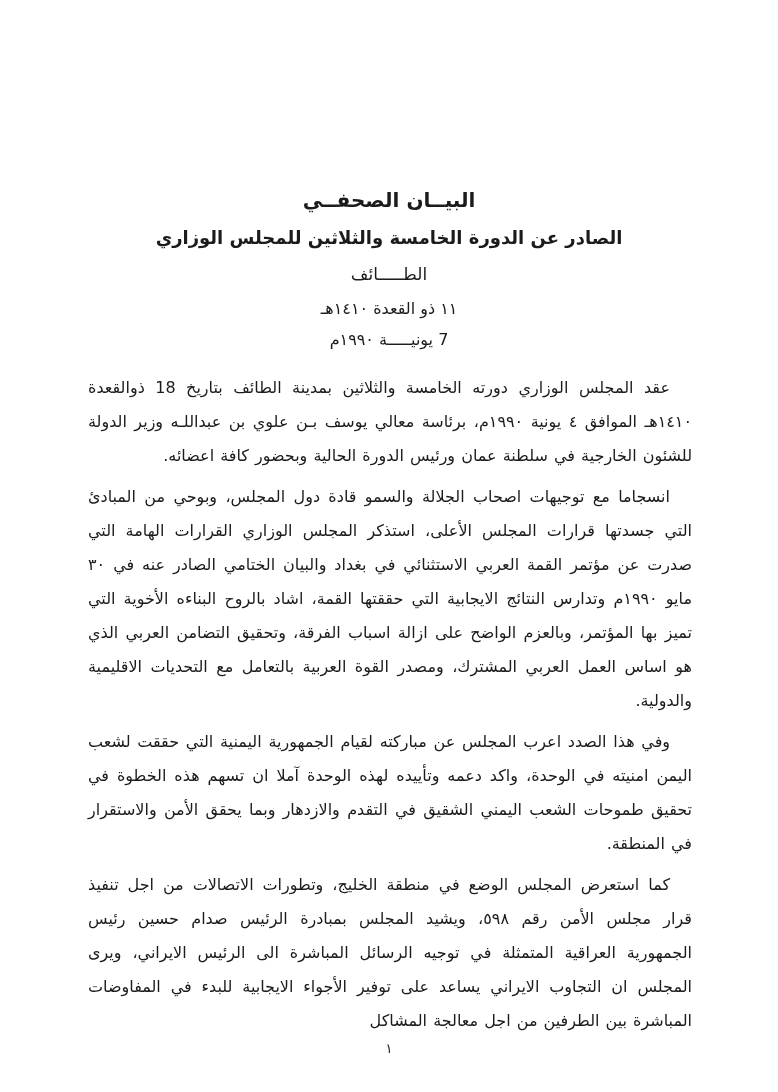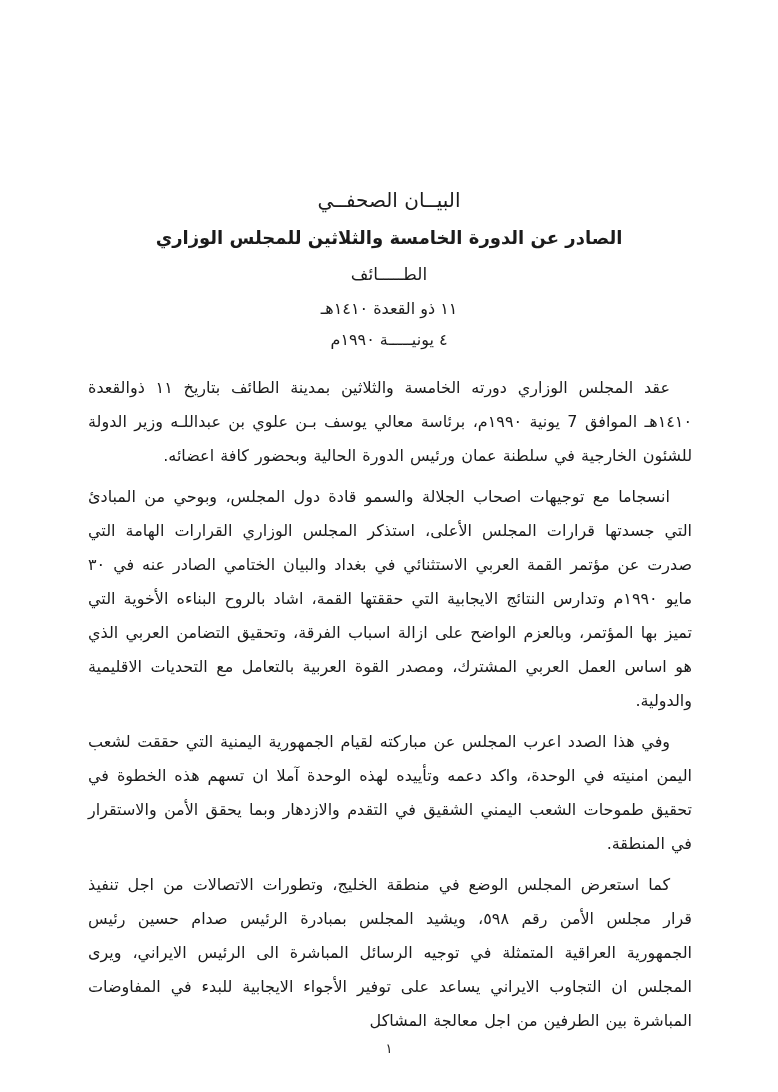--- a/index.html
+++ b/index.html
@@ -20,21 +20,21 @@
   }
   .doc-header {
     position: absolute;
     top: 188px;
     left: 0;
     right: 0;
     text-align: center;
   }
   .title-line1 {
     font-size: 20px;
-    font-weight: normal;
+    font-weight: bold;
     line-height: 24px;
   }
   .title-line2 {
     font-size: 18px;
     font-weight: bold;
     line-height: 22px;
     margin-top: 15px;
     text-align: center;
   }
   .location-line {
@@ -74,25 +74,25 @@
 </head>
 <body>
 
 <div class="page">
 
   <header class="doc-header">
     <div class="title-line1">البيــان الصحفــي</div>
     <div class="title-line2">الصادر عن الدورة الخامسة والثلاثين للمجلس الوزاري</div>
     <div class="location-line">الطـــــائف</div>
     <div class="date-line date-hijri">١١ ذو القعدة ١٤١٠هـ</div>
-    <div class="date-line date-gregorian">٤ يونيـــــة ١٩٩٠م</div>
+    <div class="date-line date-gregorian">7 يونيـــــة ١٩٩٠م</div>
   </header>
 
   <main class="doc-body">
-    <p>عقد المجلس الوزاري دورته الخامسة والثلاثين بمدينة الطائف بتاريخ ١١ ذوالقعدة ١٤١٠هـ الموافق 7 يونية ١٩٩٠م، برئاسة معالي يوسف بـن علوي بن عبداللـه وزير الدولة للشئون الخارجية في سلطنة عمان ورئيس الدورة الحالية وبحضور كافة اعضائه.</p>
+    <p>عقد المجلس الوزاري دورته الخامسة والثلاثين بمدينة الطائف بتاريخ 18 ذوالقعدة ١٤١٠هـ الموافق ٤ يونية ١٩٩٠م، برئاسة معالي يوسف بـن علوي بن عبداللـه وزير الدولة للشئون الخارجية في سلطنة عمان ورئيس الدورة الحالية وبحضور كافة اعضائه.</p>
     <p>انسجاما مع توجيهات اصحاب الجلالة والسمو قادة دول المجلس، وبوحي من المبادئ التي جسدتها قرارات المجلس الأعلى، استذكر المجلس الوزاري القرارات الهامة التي صدرت عن مؤتمر القمة العربي الاستثنائي في بغداد والبيان الختامي الصادر عنه في ٣٠ مايو ١٩٩٠م وتدارس النتائج الايجابية التي حققتها القمة، اشاد بالروح البناءه الأخوية التي تميز بها المؤتمر، وبالعزم الواضح على ازالة اسباب الفرقة، وتحقيق التضامن العربي الذي هو اساس العمل العربي المشترك، ومصدر القوة العربية بالتعامل مع التحديات الاقليمية والدولية.</p>
     <p>وفي هذا الصدد اعرب المجلس عن مباركته لقيام الجمهورية اليمنية التي حققت لشعب اليمن امنيته في الوحدة، واكد دعمه وتأييده لهذه الوحدة آملا ان تسهم هذه الخطوة في تحقيق طموحات الشعب اليمني الشقيق في التقدم والازدهار وبما يحقق الأمن والاستقرار في المنطقة.</p>
     <p>كما استعرض المجلس الوضع في منطقة الخليج، وتطورات الاتصالات من اجل تنفيذ قرار مجلس الأمن رقم ٥٩٨، ويشيد المجلس بمبادرة الرئيس صدام حسين رئيس الجمهورية العراقية المتمثلة في توجيه الرسائل المباشرة الى الرئيس الايراني، ويرى المجلس ان التجاوب الايراني يساعد على توفير الأجواء الايجابية للبدء في المفاوضات المباشرة بين الطرفين من اجل معالجة المشاكل</p>
   </main>
 
   <footer class="doc-footer">
     <span>١</span>
   </footer>
 
 </div>

